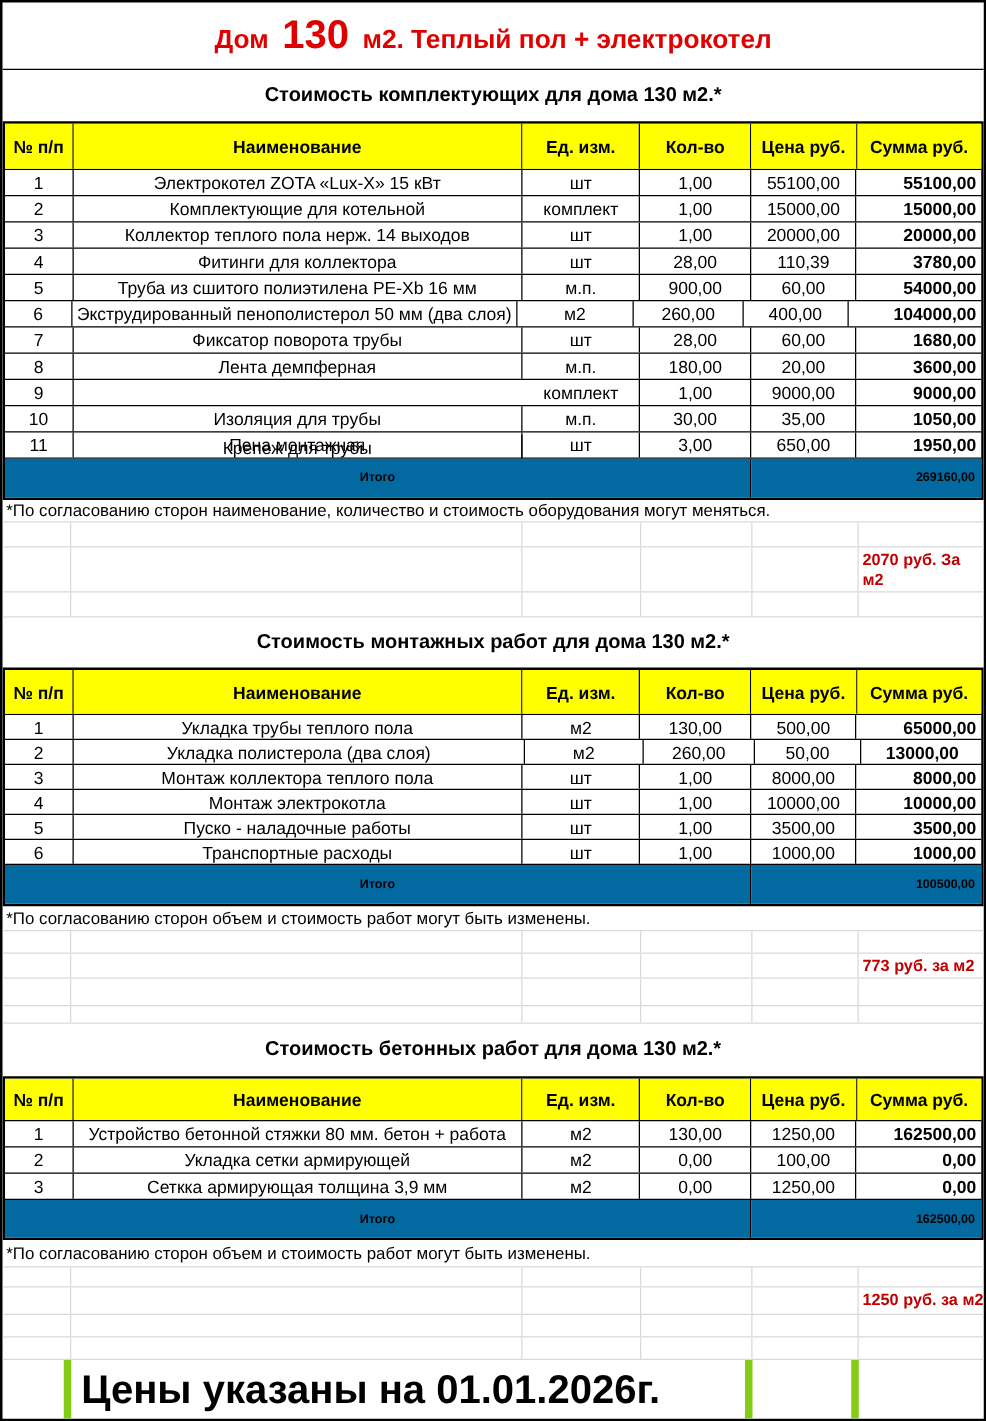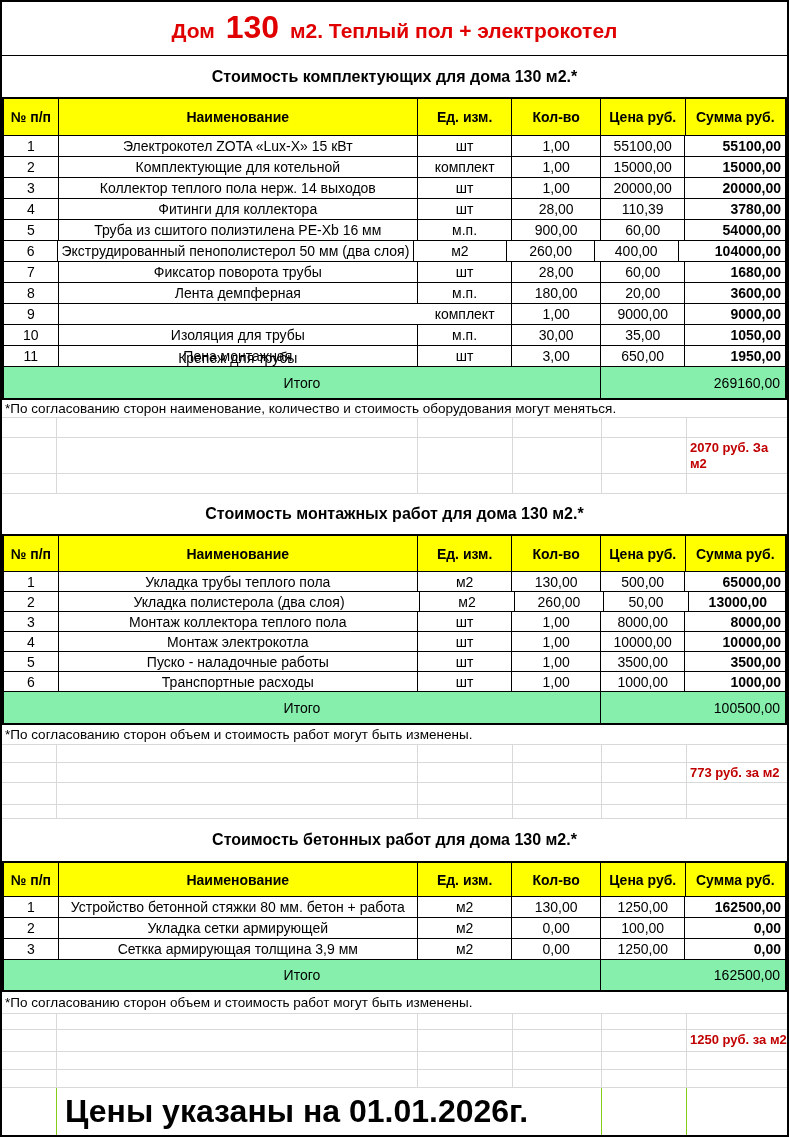--- a/index.html
+++ b/index.html
@@ -36,41 +36,41 @@
   .trow:last-child { border-bottom:none; }
   .tcell {
     border-right:1px solid #000;
     display:flex; align-items:center; justify-content:center;
     font-size:14px; overflow:hidden; white-space:nowrap;
     height:100%;
   }
   .tcell:last-child { border-right:none; }
   .thead .tcell { background:#ffff00; font-weight:bold; }
   .sum-cell { justify-content:flex-end; padding-right:4px; font-weight:bold; }
-  .total-row .tcell { background:#86efac; font-weight:normal; font-size:14px; }
+  .total-row .tcell { background:#0369a1; font-weight:bold; font-size:10px; }
   .total-value { justify-content:flex-end; padding-right:5px; }
   
   .footnote {
     border-bottom:1px solid #d9d9d9;
     font-size:13.5px;
     display:flex; align-items:center;
     padding-left:3px;
     white-space:nowrap; overflow:hidden;
   }
   
   .grid-row { display:flex; border-bottom:1px solid #d9d9d9; }
   .grid-cell { border-right:1px solid #d9d9d9; height:100%; overflow:hidden; }
   .grid-cell:last-child { border-right:none; }
   .price-note {
     color:#c00000; font-weight:bold; font-size:13px;
     line-height:16px; padding:2px 0 0 3px; white-space:normal;
   }
   
   .bottom-row { display:flex; }
-  .bottom-cell { border-right:1px solid #84cc16; height:100%; }
+  .bottom-cell { border-right:6px solid #84cc16; height:100%; }
   .bottom-cell:last-child { border-right:none; }
   .big-note {
     display:flex; align-items:center;
     font-size:32px; font-weight:bold;
     padding-left:8px; white-space:nowrap; overflow:hidden;
   }
 </style>
 </head>
 <body>
 

